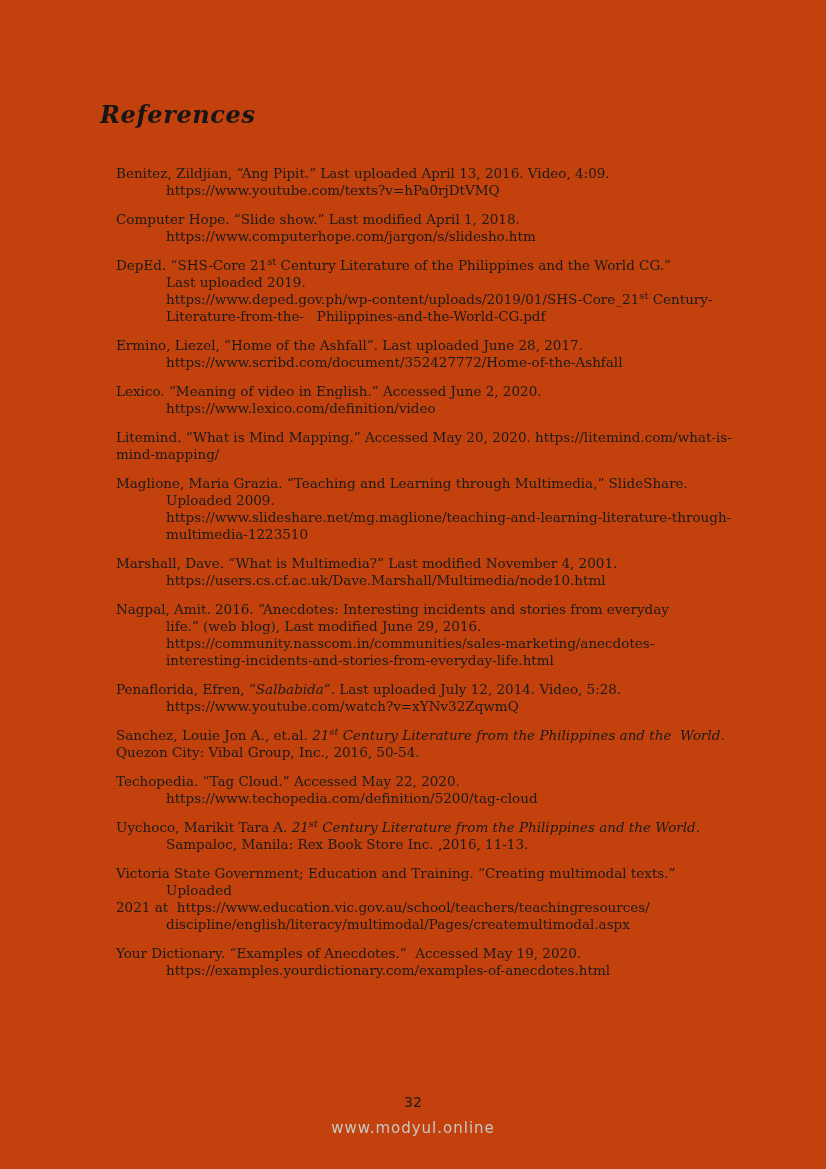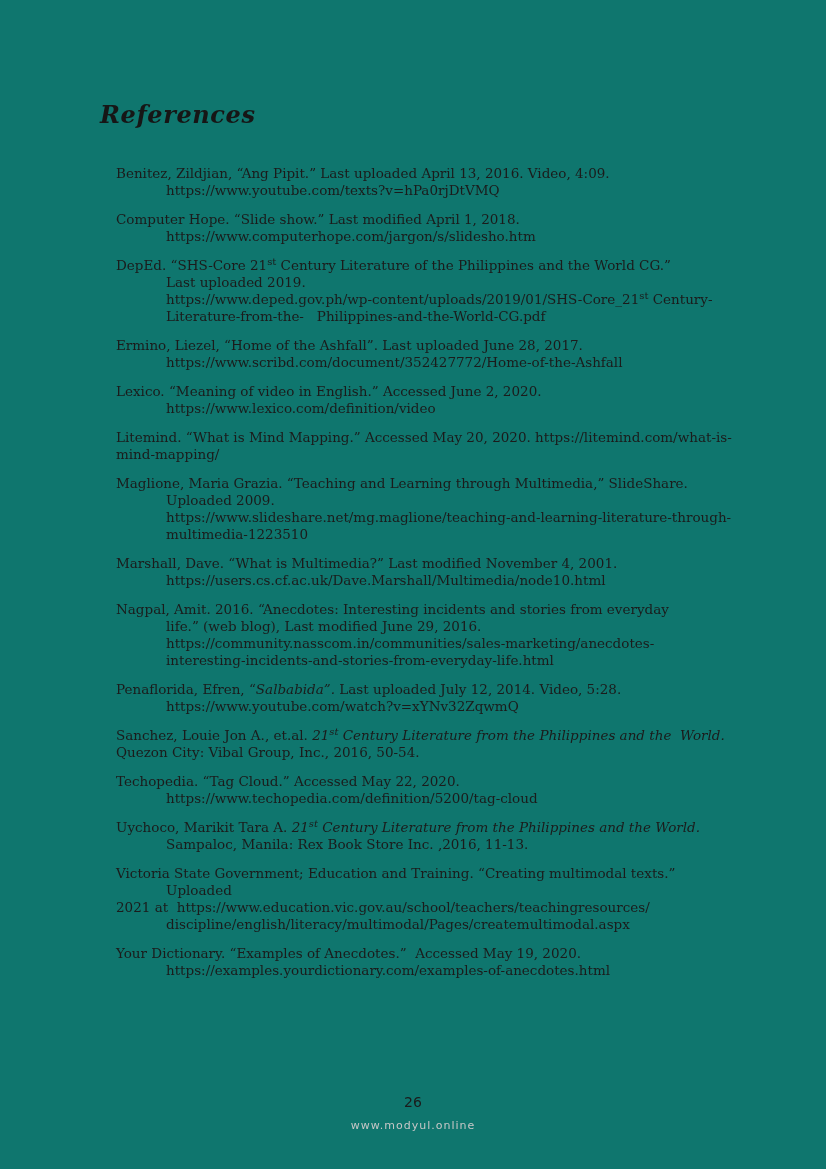--- a/index.html
+++ b/index.html
@@ -4,21 +4,21 @@
 <style>
   * { margin: 0; padding: 0; box-sizing: border-box; }
   html, body { background: #ffffff; }
   body {
     width: 826px; height: 1169px;
     position: relative;
     font-family: "DejaVu Serif", serif;
     color: #1b1b1b;
     overflow: hidden;
   }
-  .page { position: absolute; inset: 0; background: #0f766e; }
+  .page { position: absolute; inset: 0; background: #c2410c; }
   .doc-title {
     position: absolute;
     left: 100px; top: 100px;
     font-size: 24px;
     font-weight: bold;
     font-style: italic;
     letter-spacing: 0.6px;
     color: #161616;
   }
   .refs {
@@ -42,21 +42,21 @@
     font-family: "DejaVu Sans", sans-serif;
     font-size: 14px;
     color: #1b1b1b;
   }
   .watermark {
     position: absolute;
     top: 1119px; left: 0;
     width: 100%;
     text-align: center;
     font-family: "DejaVu Sans", sans-serif;
-    font-size: 11px;
+    font-size: 15px;
     letter-spacing: 1px;
     color: #c7c7c7;
   }
 </style>
 </head>
 <body>
 
 <div class="page">
   <h1 class="doc-title">References</h1>
   <div class="refs" id="refs">
@@ -122,15 +122,15 @@
         <span class="line indent-0"><span>Victoria State Government; Education and Training. “Creating multimodal texts.”</span></span>
         <span class="line indent-1"><span>Uploaded</span></span>
         <span class="line indent-0"><span>2021 at  https://www.education.vic.gov.au/school/teachers/teachingresources/</span></span>
         <span class="line indent-1"><span>discipline/english/literacy/multimodal/Pages/createmultimodal.aspx</span></span>
       </p>
       <p class="ref">
         <span class="line indent-0"><span>Your Dictionary. “Examples of Anecdotes.”  Accessed May 19, 2020.</span></span>
         <span class="line indent-1"><span>https://examples.yourdictionary.com/examples-of-anecdotes.html</span></span>
       </p>
     </div>
-  <div class="page-number">26</div>
+  <div class="page-number">32</div>
   <div class="watermark">www.modyul.online</div>
 </div>
 
 </body></html>

